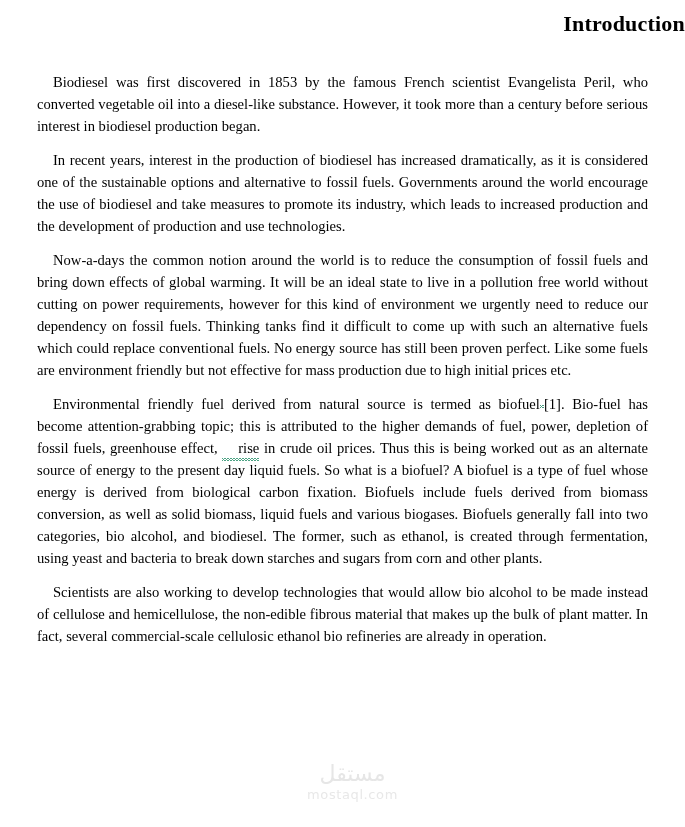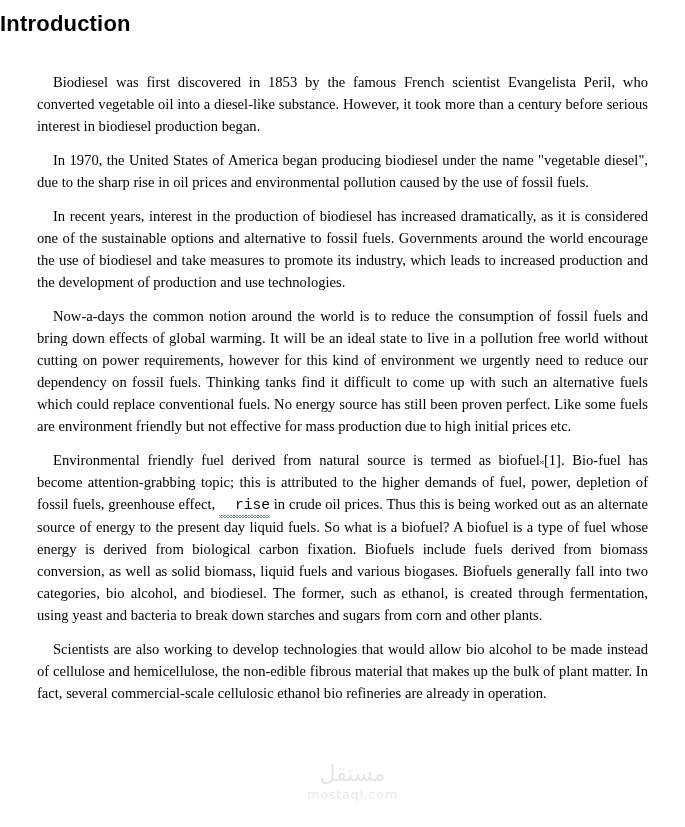--- a/index.html
+++ b/index.html
@@ -17,22 +17,22 @@
   }
 
   .page {
     position: relative;
     width: 685px;
     height: 827px;
     box-sizing: border-box;
   }
 
   .doc-title {
-    text-align: left;
-    font-family: Liberation Sans, sans-serif;
+    text-align: right;
+    font-family: Liberation Serif, serif;
     font-weight: bold;
     font-size: 22px;
     line-height: 26px;
     letter-spacing: 0.2px;
     margin: 0;
     padding-top: 11px;
     color: #000000;
   }
 
   .body-block {
@@ -77,21 +77,20 @@
       linear-gradient(45deg, transparent 45%, #2f8f6f 45%, #2f8f6f 55%, transparent 55%),
       linear-gradient(-45deg, transparent 45%, #2f8f6f 45%, #2f8f6f 55%, transparent 55%);
     background-size: 3px 3px;
     background-repeat: repeat-x;
     opacity: 0.85;
   }
 
   .grammar-underline {
     position: relative;
     display: inline-block;
-    font-family: Liberation Mono, monospace;
   }
   .grammar-underline::after {
     content: "";
     position: absolute;
     left: 0;
     right: 0;
     bottom: -2px;
     height: 3px;
     background-image:
       linear-gradient(45deg, transparent 45%, #3a9a77 45%, #3a9a77 55%, transparent 55%),
@@ -132,21 +131,20 @@
 <body>
 
 <div class="page">
 
   <h1 class="doc-title">Introduction</h1>
 
   <div class="body-block">
 
     <p class="para">Biodiesel was first discovered in 1853 by the famous French scientist Evangelista Peril, who converted vegetable oil into a diesel-like substance. However, it took more than a century before serious interest in biodiesel production began.</p>
 
-    <p class="para">In 1970, the United States of America began producing biodiesel under the name "vegetable diesel", due to the sharp rise in oil prices and environmental pollution caused by the use of fossil fuels.</p>
 
     <p class="para">In recent years, interest in the production of biodiesel has increased dramatically, as it is considered one of the sustainable options and alternative to fossil fuels. Governments around the world encourage the use of biodiesel and take measures to promote its industry, which leads to increased production and the development of production and use technologies.</p>
 
     <p class="para">Now-a-days the common notion around the world is to reduce the consumption of fossil fuels and bring down effects of global warming. It will be an ideal state to live in a pollution free world without cutting on power requirements, however for this kind of environment we urgently need to reduce our dependency on fossil fuels. Thinking tanks find it difficult to come up with such an alternative fuels which could replace conventional fuels. No energy source has still been proven perfect. Like some fuels are environment friendly but not effective for mass production due to high initial prices etc.</p>
 
     <p class="para"><span>Environmental friendly fuel derived from natural source is termed as biofuel</span><span class="grammar-mark"></span><span>[1]. Bio-fuel has become attention-grabbing topic; this is attributed to the higher demands of fuel, power, depletion of fossil fuels, greenhouse effect, </span><span class="grammar-underline">rise</span><span> in crude oil prices. Thus this is being worked out as an alternate source of energy to the present day liquid fuels. So what is a biofuel? A biofuel is a type of fuel whose energy is derived from biological carbon fixation. Biofuels include fuels derived from biomass conversion, as well as solid biomass, liquid fuels and various biogases. Biofuels generally fall into two categories, bio alcohol, and biodiesel. The former, such as ethanol, is created through fermentation, using yeast and bacteria to break down starches and sugars from corn and other plants.</span></p>
 
     <p class="para">Scientists are also working to develop technologies that would allow bio alcohol to be made instead of cellulose and hemicellulose, the non-edible fibrous material that makes up the bulk of plant matter. In fact, several commercial-scale cellulosic ethanol bio refineries are already in operation.</p>
 
   </div>

